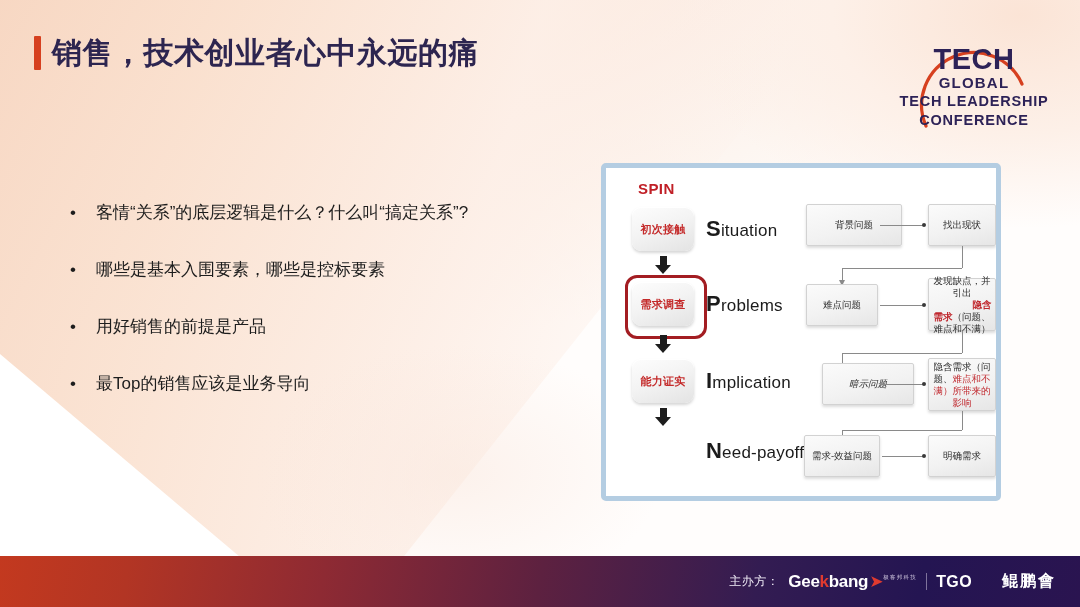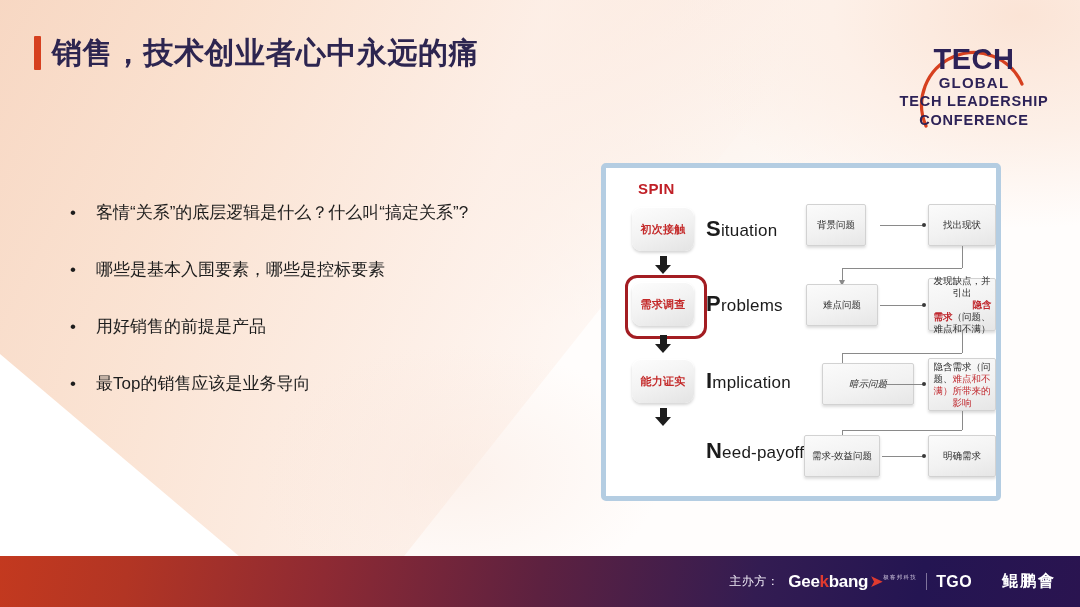--- a/index.html
+++ b/index.html
@@ -210,21 +210,21 @@
       </div>
       <div class="varrow" style="left:49px;top:240px;">
         <div class="shaft"></div>
           <div class="head"></div>
       </div>
 
       <div class="eng" style="left:100px;top:270px;">
         <b>N</b><span>eed-payoff</span>
       </div>
 
-      <div class="fbox" style="left:200px;top:36px;width:60px;height:42px;">
+      <div class="fbox" style="left:200px;top:36px;width:96px;height:42px;">
         <div class="t">背景问题</div>
       </div>
       <div class="hline" style="left:274px;top:57px;width:44px;"></div>
       <div class="hdot" style="left:316px;top:55px;"></div>
       <div class="fbox" style="left:322px;top:36px;width:68px;height:42px;">
         <div class="t">找出现状</div>
       </div>
 
       <div class="vline" style="left:356px;top:78px;height:22px;"></div>
       <div class="hline" style="left:236px;top:100px;width:120px;"></div>

